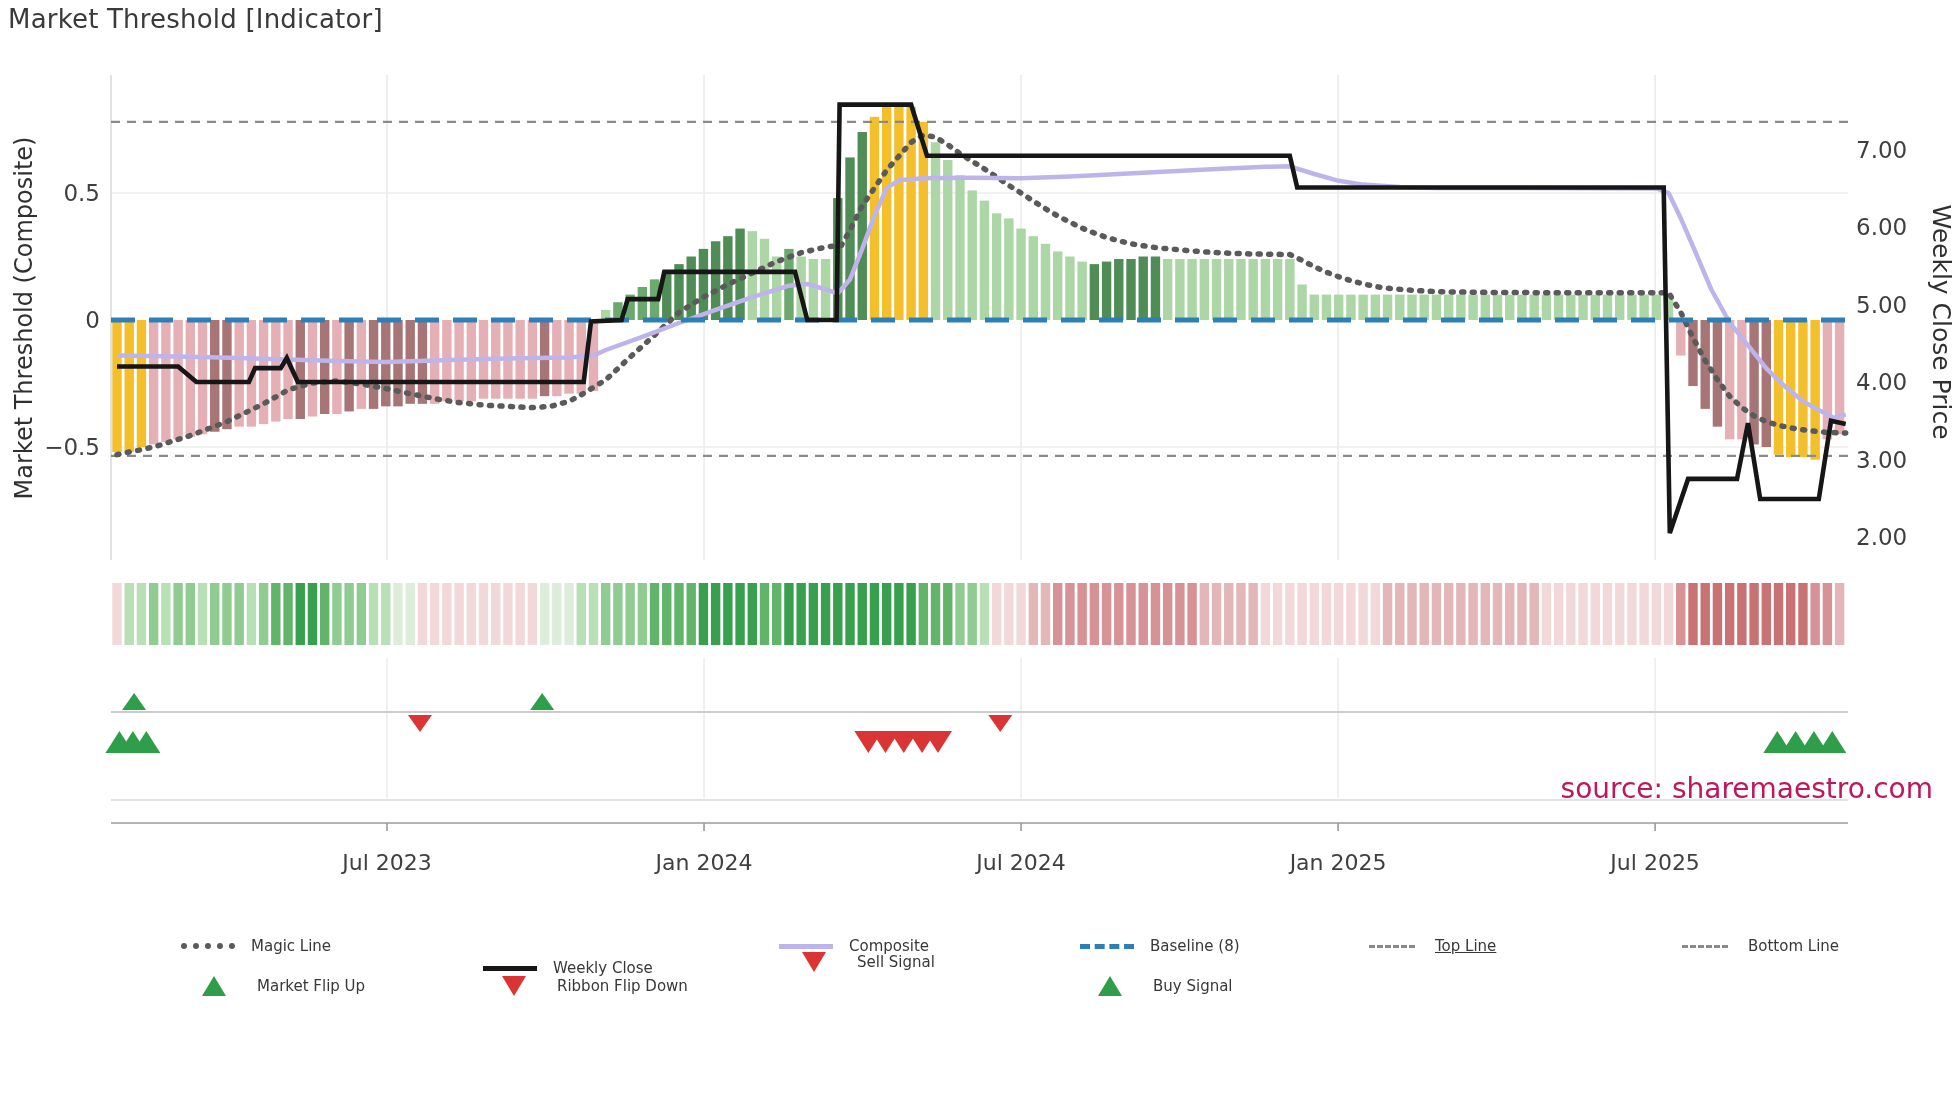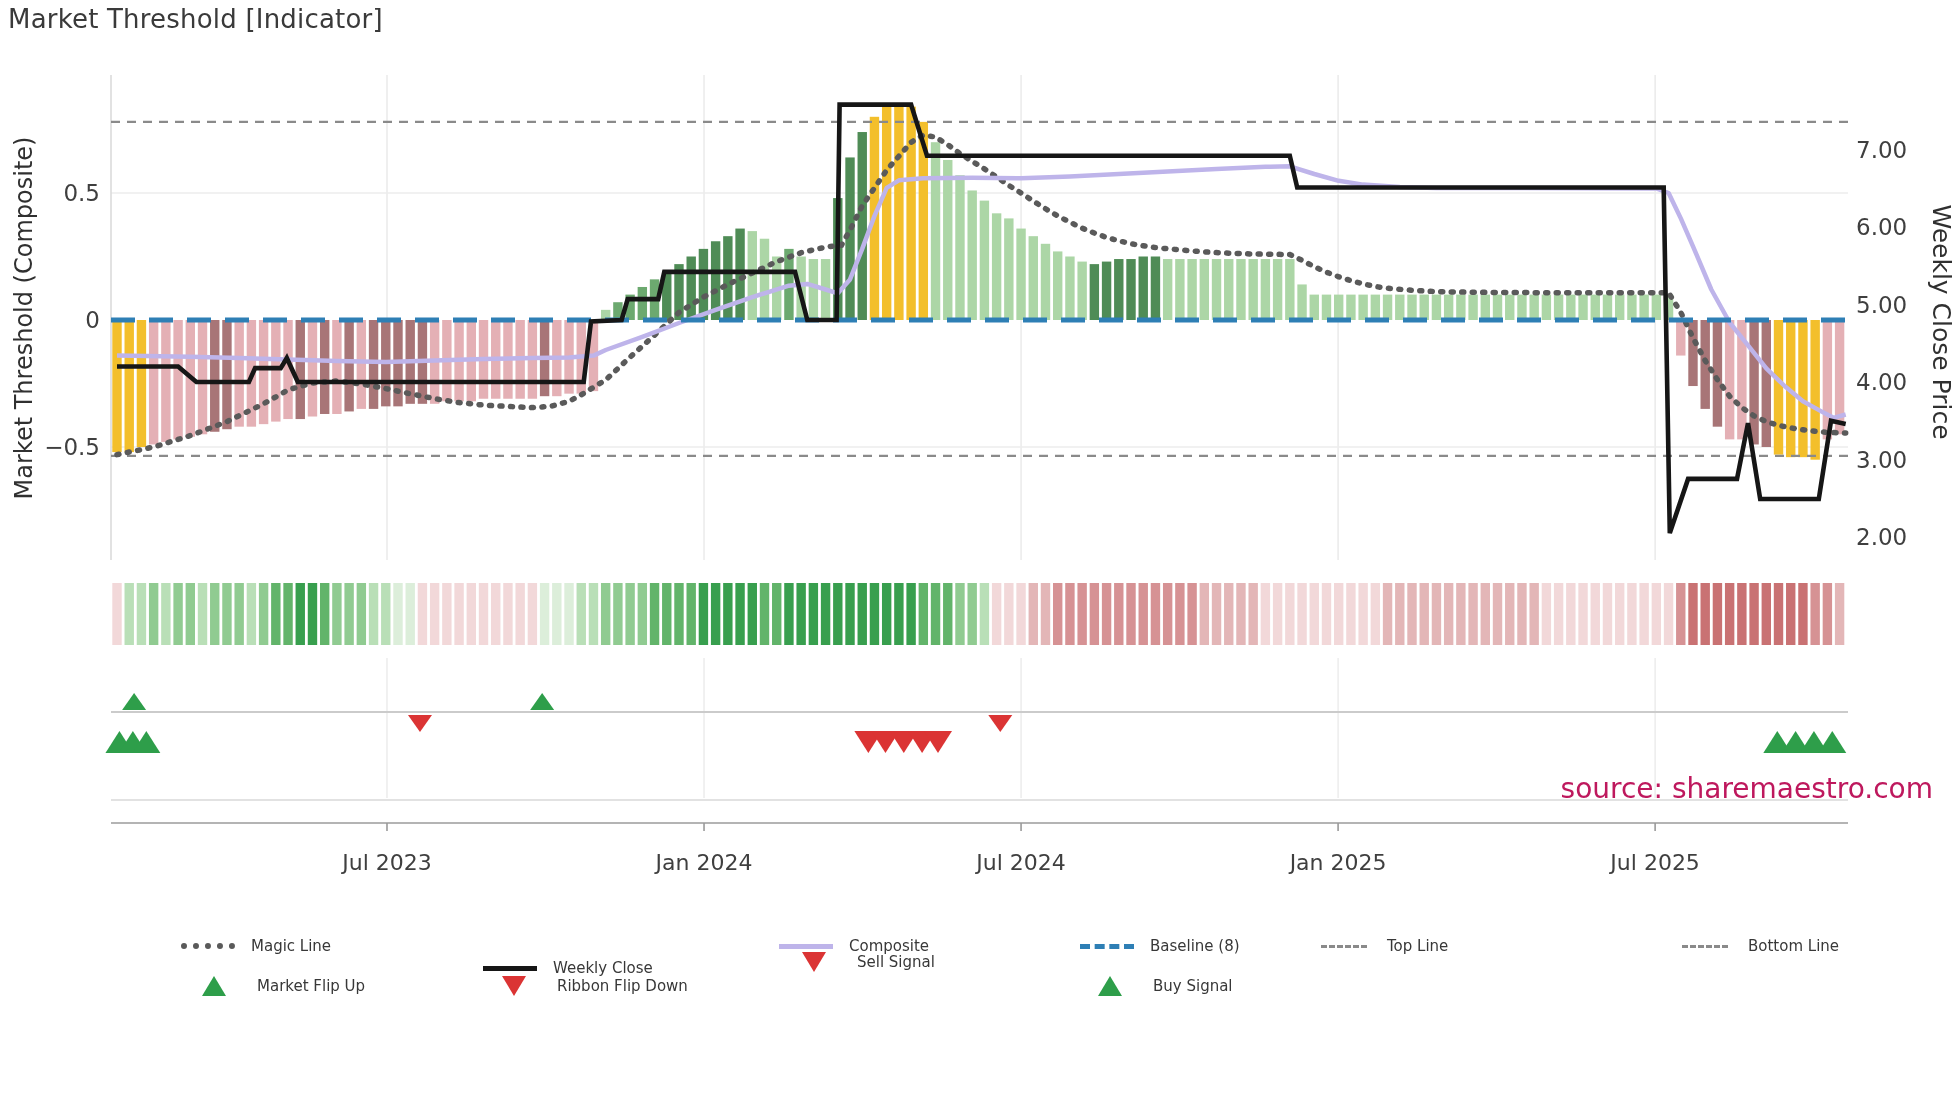--- a/index.html
+++ b/index.html
@@ -397,21 +397,21 @@
           <span class="sw solid-lavender"></span>
         </span>
         <span>Composite</span>
       </div>
       <div class="legend-item" style="left: 1079px; top: 946px;">
         <span class="sw-wrap">
           <span class="sw dashed-blue"></span>
         </span>
         <span>Baseline (8)</span>
       </div>
-      <div class="legend-item" style="left: 1316px; top: 946px;">
+      <div class="legend-item" style="left: 1364px; top: 946px; text-decoration: underline;">
         <span class="sw-wrap">
           <span class="sw dashed-gray"></span>
         </span>
         <span>Top Line</span>
       </div>
       <div class="legend-item" style="left: 1677px; top: 946px;">
         <span class="sw-wrap">
           <span class="sw dashed-gray"></span>
         </span>
         <span>Bottom Line</span>

